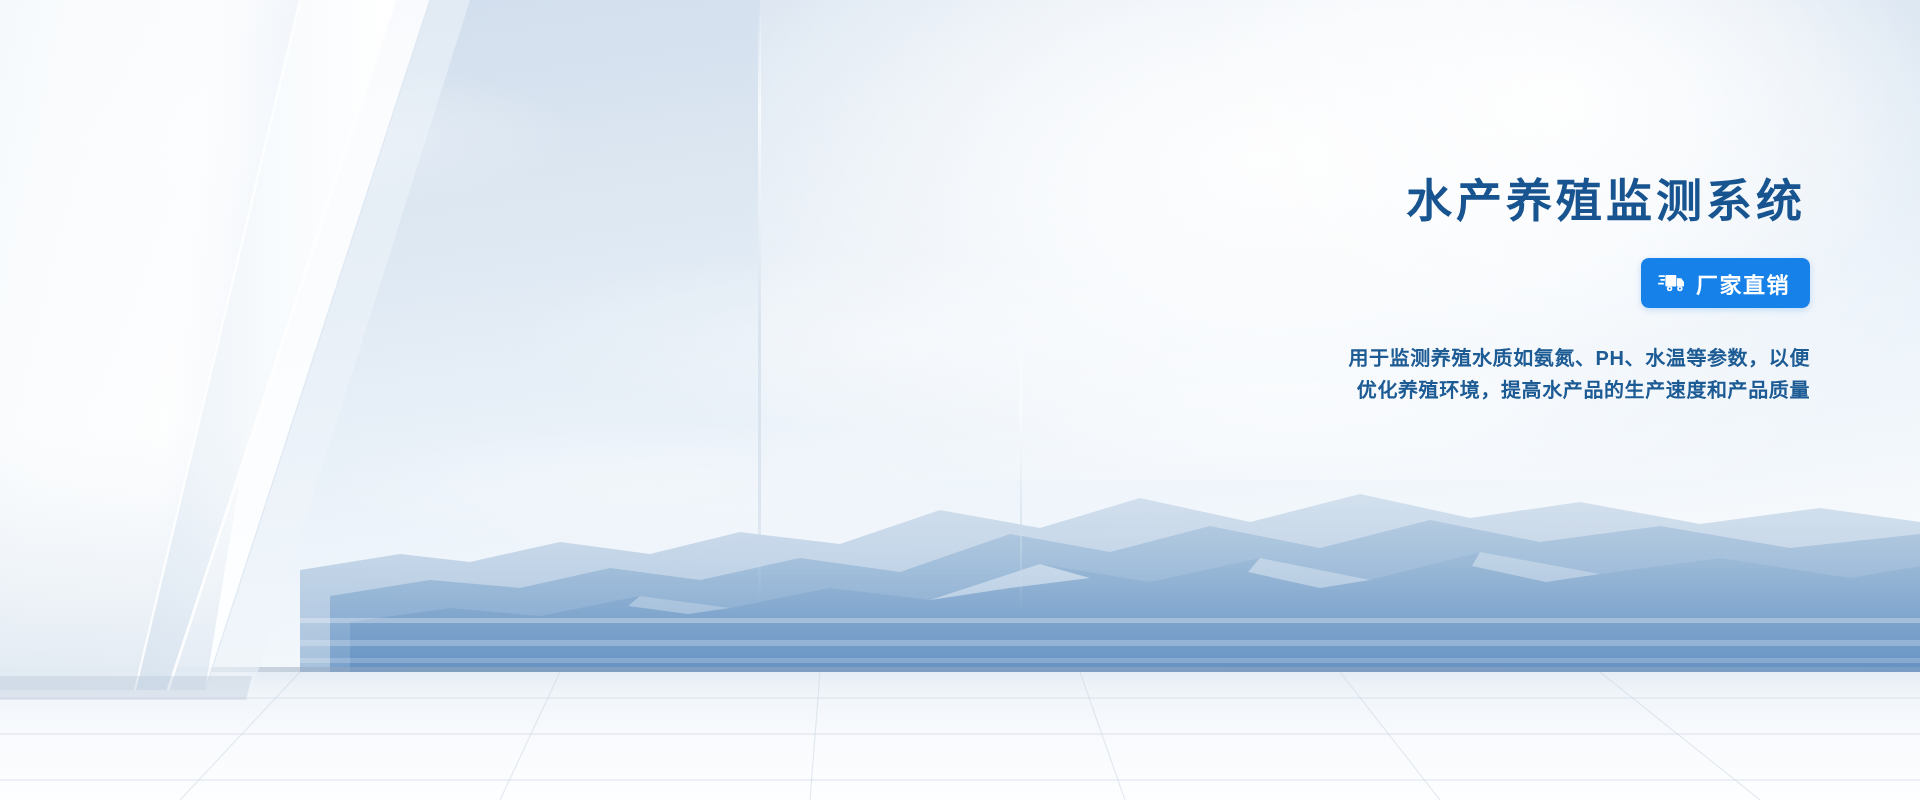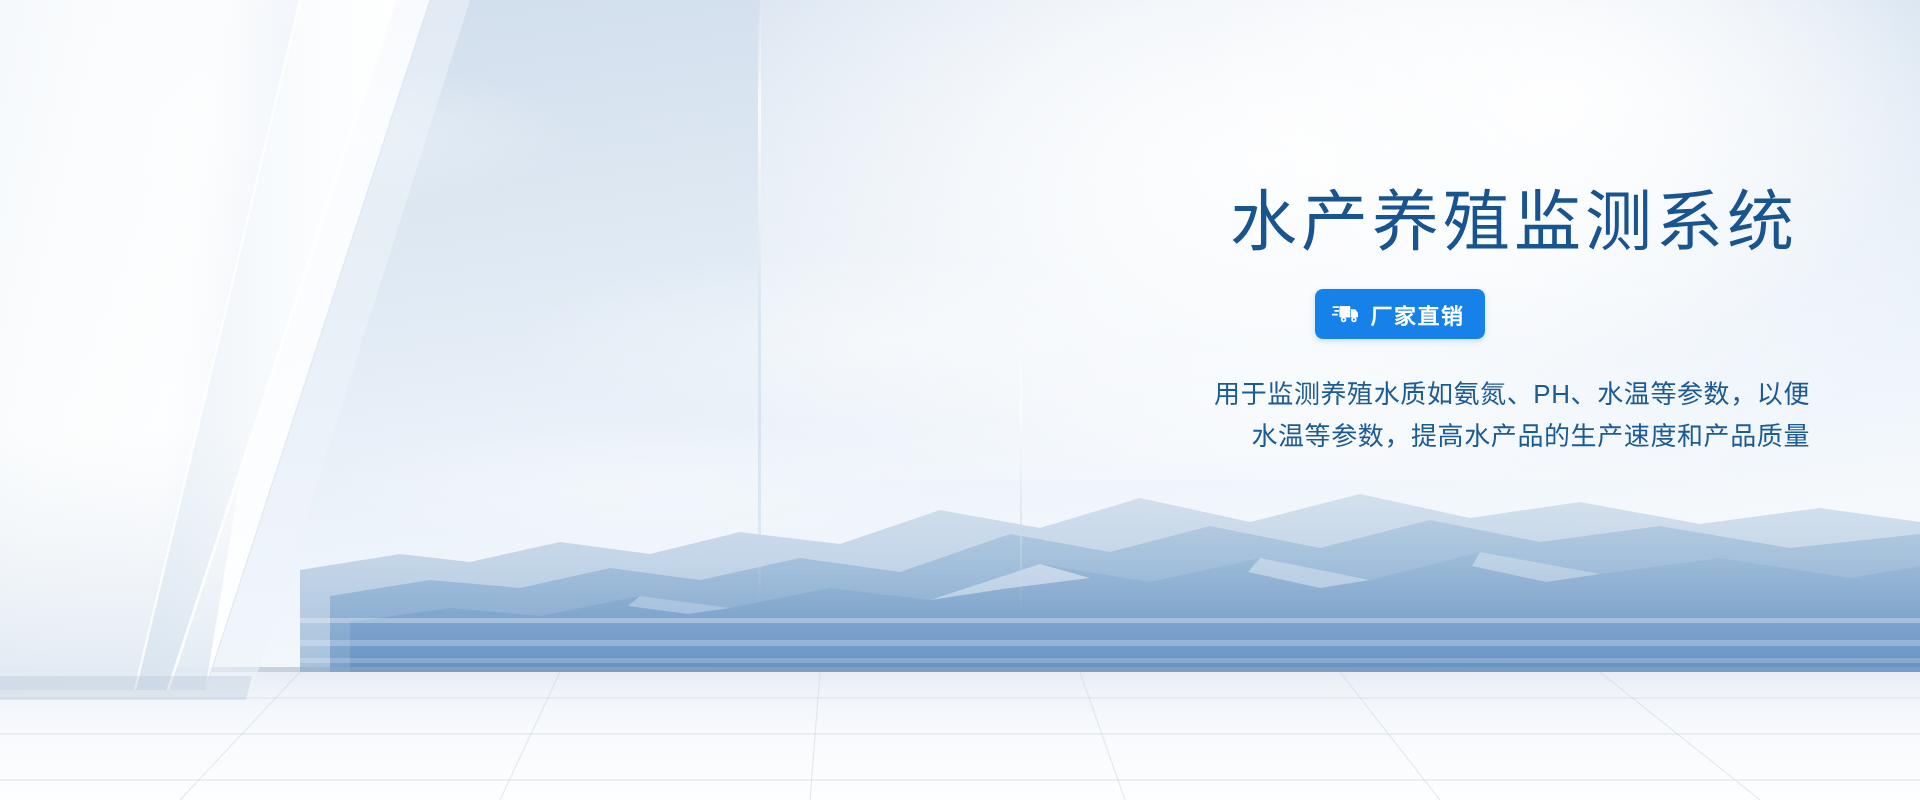--- a/index.html
+++ b/index.html
@@ -63,46 +63,46 @@
     position:absolute;left:1020px;top:330px;width:2px;height:280px;
     background:linear-gradient(180deg,rgba(255,255,255,0) 0%,rgba(255,255,255,.6) 30%,rgba(205,220,234,.6) 70%,rgba(255,255,255,0) 100%);
   }
 
   
   .content{
     position:absolute;right:110px;top:172px;width:820px;
     text-align:right;
   }
   .hero-title{
-    margin:12px;
-    font-size:67px;line-height:1.12;
-    font-weight:normal;letter-spacing:4px;
+    margin:4px;
+    font-size:46px;line-height:1.12;
+    font-weight:bold;letter-spacing:4px;
     color:#18548f;
     white-space:nowrap;
   }
   .badges{
     display:flex;justify-content:flex-end;align-items:center;
-    gap:22px;margin-top:30px;flex-direction:column;
+    gap:22px;margin-top:30px;
   }
   .badge{
     display:inline-flex;align-items:center;gap:10px;
     background:#1681e8;color:#ffffff;
     border-radius:8px;
     padding:9px 20px 9px 17px;
     font-size:22px;font-weight:bold;letter-spacing:1.5px;
     box-shadow:0 2px 6px rgba(22,129,232,.22);
     white-space:nowrap;
   }
   .badge .bicon{display:inline-flex;align-items:center;justify-content:center;width:28px;height:24px;flex:0 0 auto;}
   .badge .bicon svg{display:block;}
 
   .hero-desc{
     margin:34px 0 0 0;
-    font-size:26px;line-height:1.62;letter-spacing:.6px;
-    color:#1d5b94;font-weight:normal;
+    font-size:20px;line-height:1.62;letter-spacing:.6px;
+    color:#1d5b94;font-weight:bold;
   }
   .hero-desc .line{display:block;white-space:nowrap;}
 </style>
 </head>
 <body>
 
 <div class="banner">
 
   <div class="sky-glow"></div>
   <div class="sky-glow2"></div>
@@ -244,17 +244,17 @@
           </svg>
         </span>
         <span>厂家直销</span>
       </div>
 
 
     </div>
 
     <p class="hero-desc">
       <span class="line">用于监测养殖水质如氨氮、PH、水温等参数，以便</span>
-      <span class="line">水温等参数，提高水产品的生产速度和产品质量</span>
+      <span class="line">优化养殖环境，提高水产品的生产速度和产品质量</span>
     </p>
 
   </div>
 </div>
 
 </body></html>

